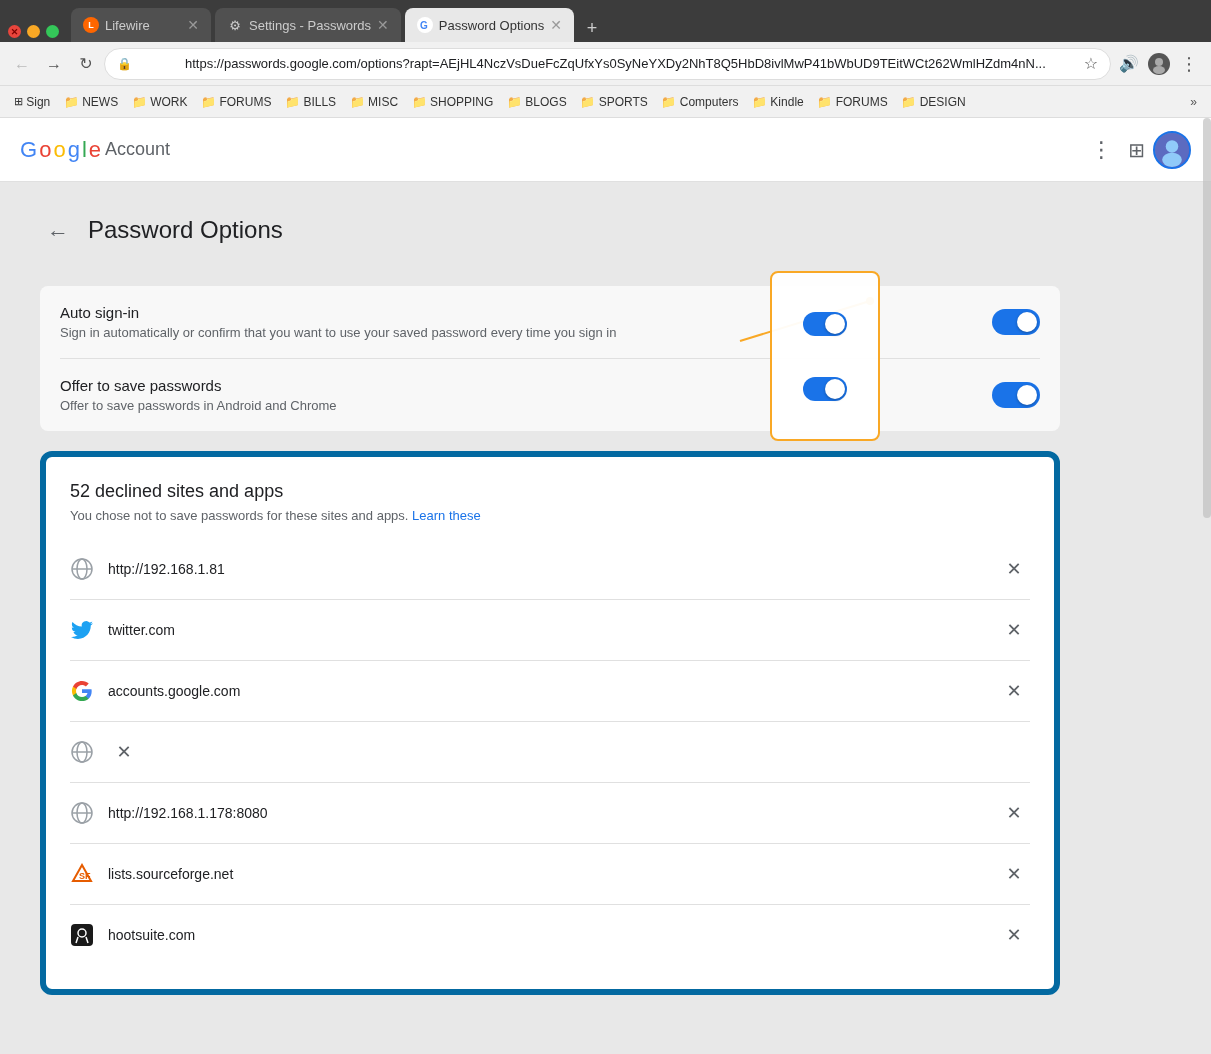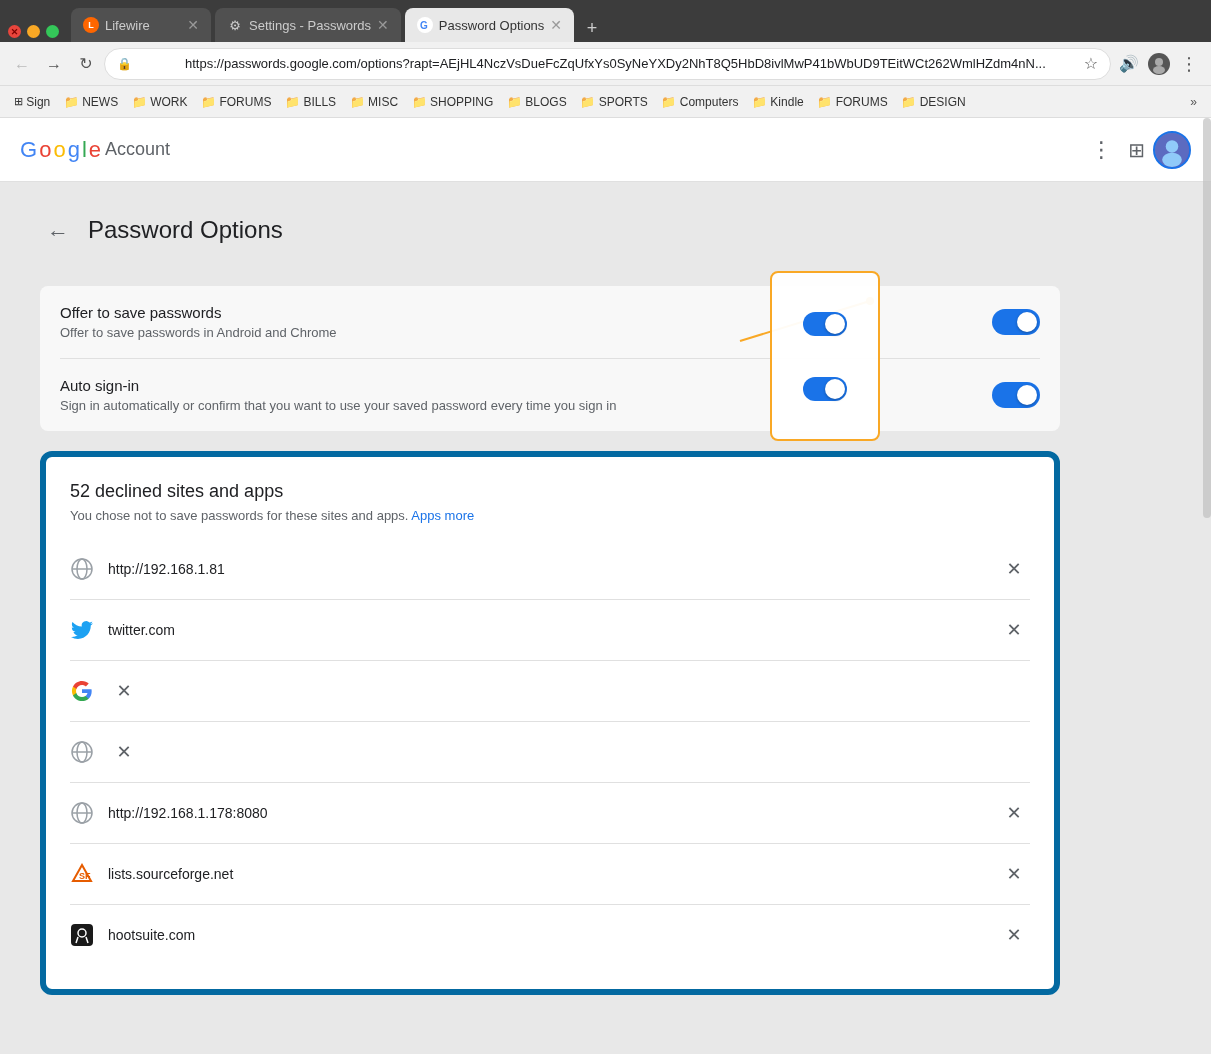--- a/index.html
+++ b/index.html
@@ -234,35 +234,35 @@
 
     <div class="page-header">
       <div class="back-arrow">←</div>
       <h1 class="page-title">Password Options</h1>
     </div>
 
     <div class="settings-section">
 
       <div class="setting-row">
         <div class="setting-info">
-          <div class="setting-title">Offer to save passwords</div>
-          <div class="setting-desc">Offer to save passwords in Android and Chrome</div>
+          <div class="setting-title">Auto sign-in</div>
+          <div class="setting-desc">Sign in automatically or confirm that you want to use your saved password every time you sign in</div>
         </div>
         <label class="toggle-switch">
 
           <div class="toggle-track">
             <div class="toggle-thumb"></div>
           </div>
         </label>
       </div>
 
       <div class="setting-row">
         <div class="setting-info">
-          <div class="setting-title">Auto sign-in</div>
-          <div class="setting-desc">Sign in automatically or confirm that you want to use your saved password every time you sign in</div>
+          <div class="setting-title">Offer to save passwords</div>
+          <div class="setting-desc">Offer to save passwords in Android and Chrome</div>
         </div>
         <label class="toggle-switch">
 
           <div class="toggle-track">
             <div class="toggle-thumb"></div>
           </div>
         </label>
       </div>
     </div>
 
@@ -287,21 +287,21 @@
         <line x1="110" y1="50" x2="240" y2="10" stroke="#f9a825" stroke-width="2"></line>
         <circle cx="240" cy="10" r="4" fill="#f9a825"></circle>
       </svg>
 
       <div class="declined-card">
         <div class="declined-header">
           <div class="declined-title">52 declined sites and apps</div>
         </div>
         <div class="declined-desc">
           <span>You chose not to save passwords for these sites and apps.</span>
-          <a class="learn-more">Apps more</a>
+          <a class="learn-more">Learn these</a>
         </div>
 
         <ul class="site-list">
 
           <li class="site-item">
             <div class="site-favicon">
               <svg width="22" height="22" viewBox="0 0 22 22">
                 <circle cx="11" cy="11" r="10" fill="none" stroke="#9aa0a6" stroke-width="1.5"></circle>
                 <ellipse cx="11" cy="11" rx="5" ry="10" fill="none" stroke="#9aa0a6" stroke-width="1.5"></ellipse>
                 <line x1="1" y1="11" x2="21" y2="11" stroke="#9aa0a6" stroke-width="1.5"></line>
@@ -323,20 +323,21 @@
 
           <li class="site-item">
             <div class="site-favicon">
               <svg width="22" height="22" viewBox="0 0 24 24">
                 <path fill="#4285F4" d="M22.56 12.25c0-.78-.07-1.53-.2-2.25H12v4.26h5.92c-.26 1.37-1.04 2.53-2.21 3.31v2.77h3.57c2.08-1.92 3.28-4.74 3.28-8.09z"></path>
                 <path fill="#34A853" d="M12 23c2.97 0 5.46-.98 7.28-2.66l-3.57-2.77c-.98.66-2.23 1.06-3.71 1.06-2.86 0-5.29-1.93-6.16-4.53H2.18v2.84C3.99 20.53 7.7 23 12 23z"></path>
                 <path fill="#FBBC05" d="M5.84 14.09c-.22-.66-.35-1.36-.35-2.09s.13-1.43.35-2.09V7.07H2.18C1.43 8.55 1 10.22 1 12s.43 3.45 1.18 4.93l2.85-2.22.81-.62z"></path>
                 <path fill="#EA4335" d="M12 5.38c1.62 0 3.06.56 4.21 1.64l3.15-3.15C17.45 2.09 14.97 1 12 1 7.7 1 3.99 3.47 2.18 7.07l3.66 2.84c.87-2.6 3.3-4.53 6.16-4.53z"></path>
               </svg>
             </div>
+            <span class="site-name">accounts.google.com</span>
             <div class="site-remove">✕</div>
           </li>
 
           <li class="site-item">
             <div class="site-favicon">
               <svg width="22" height="22" viewBox="0 0 22 22">
                 <circle cx="11" cy="11" r="10" fill="none" stroke="#9aa0a6" stroke-width="1.5"></circle>
                 <ellipse cx="11" cy="11" rx="5" ry="10" fill="none" stroke="#9aa0a6" stroke-width="1.5"></ellipse>
                 <line x1="1" y1="11" x2="21" y2="11" stroke="#9aa0a6" stroke-width="1.5"></line>
               </svg>

